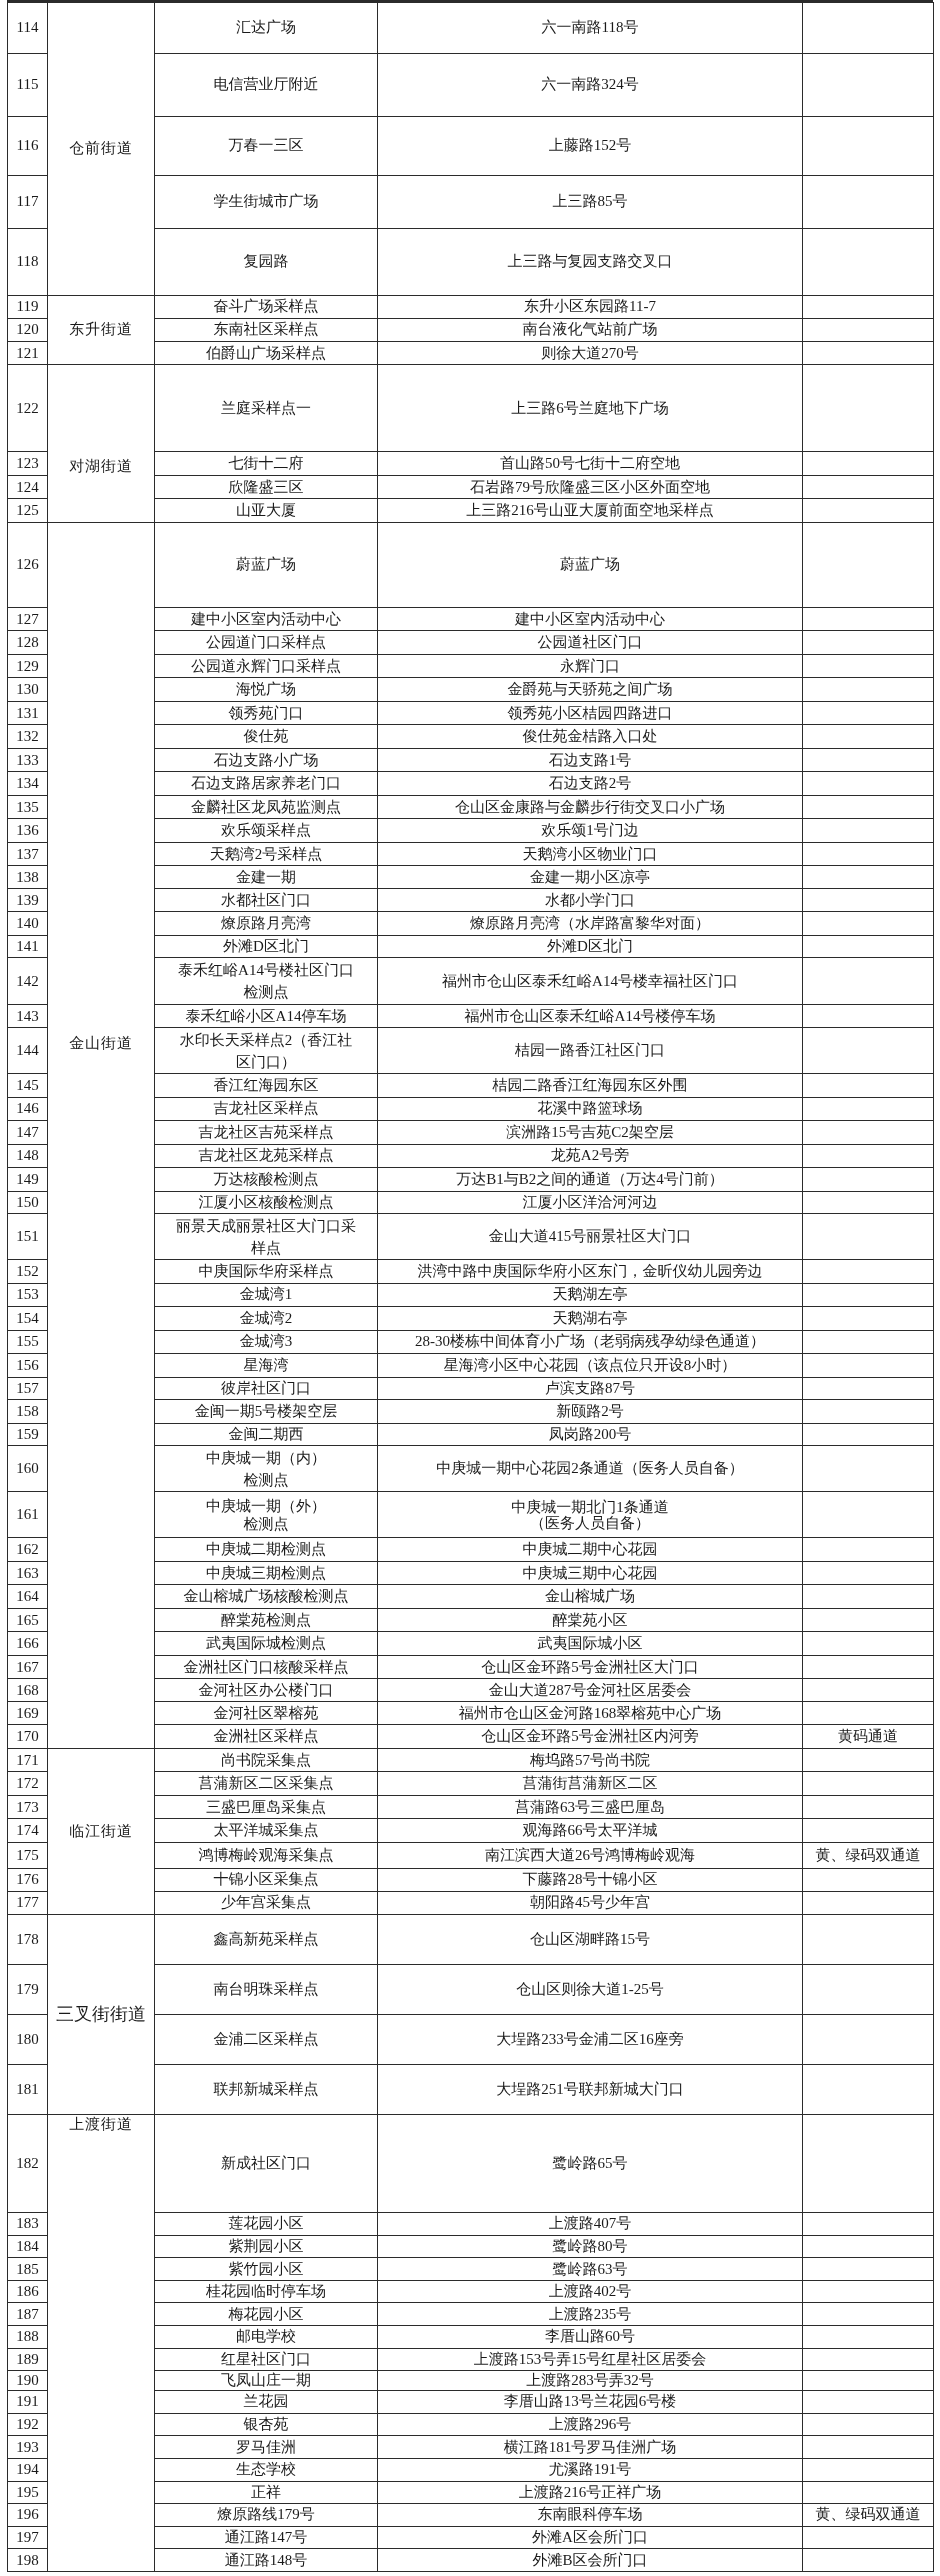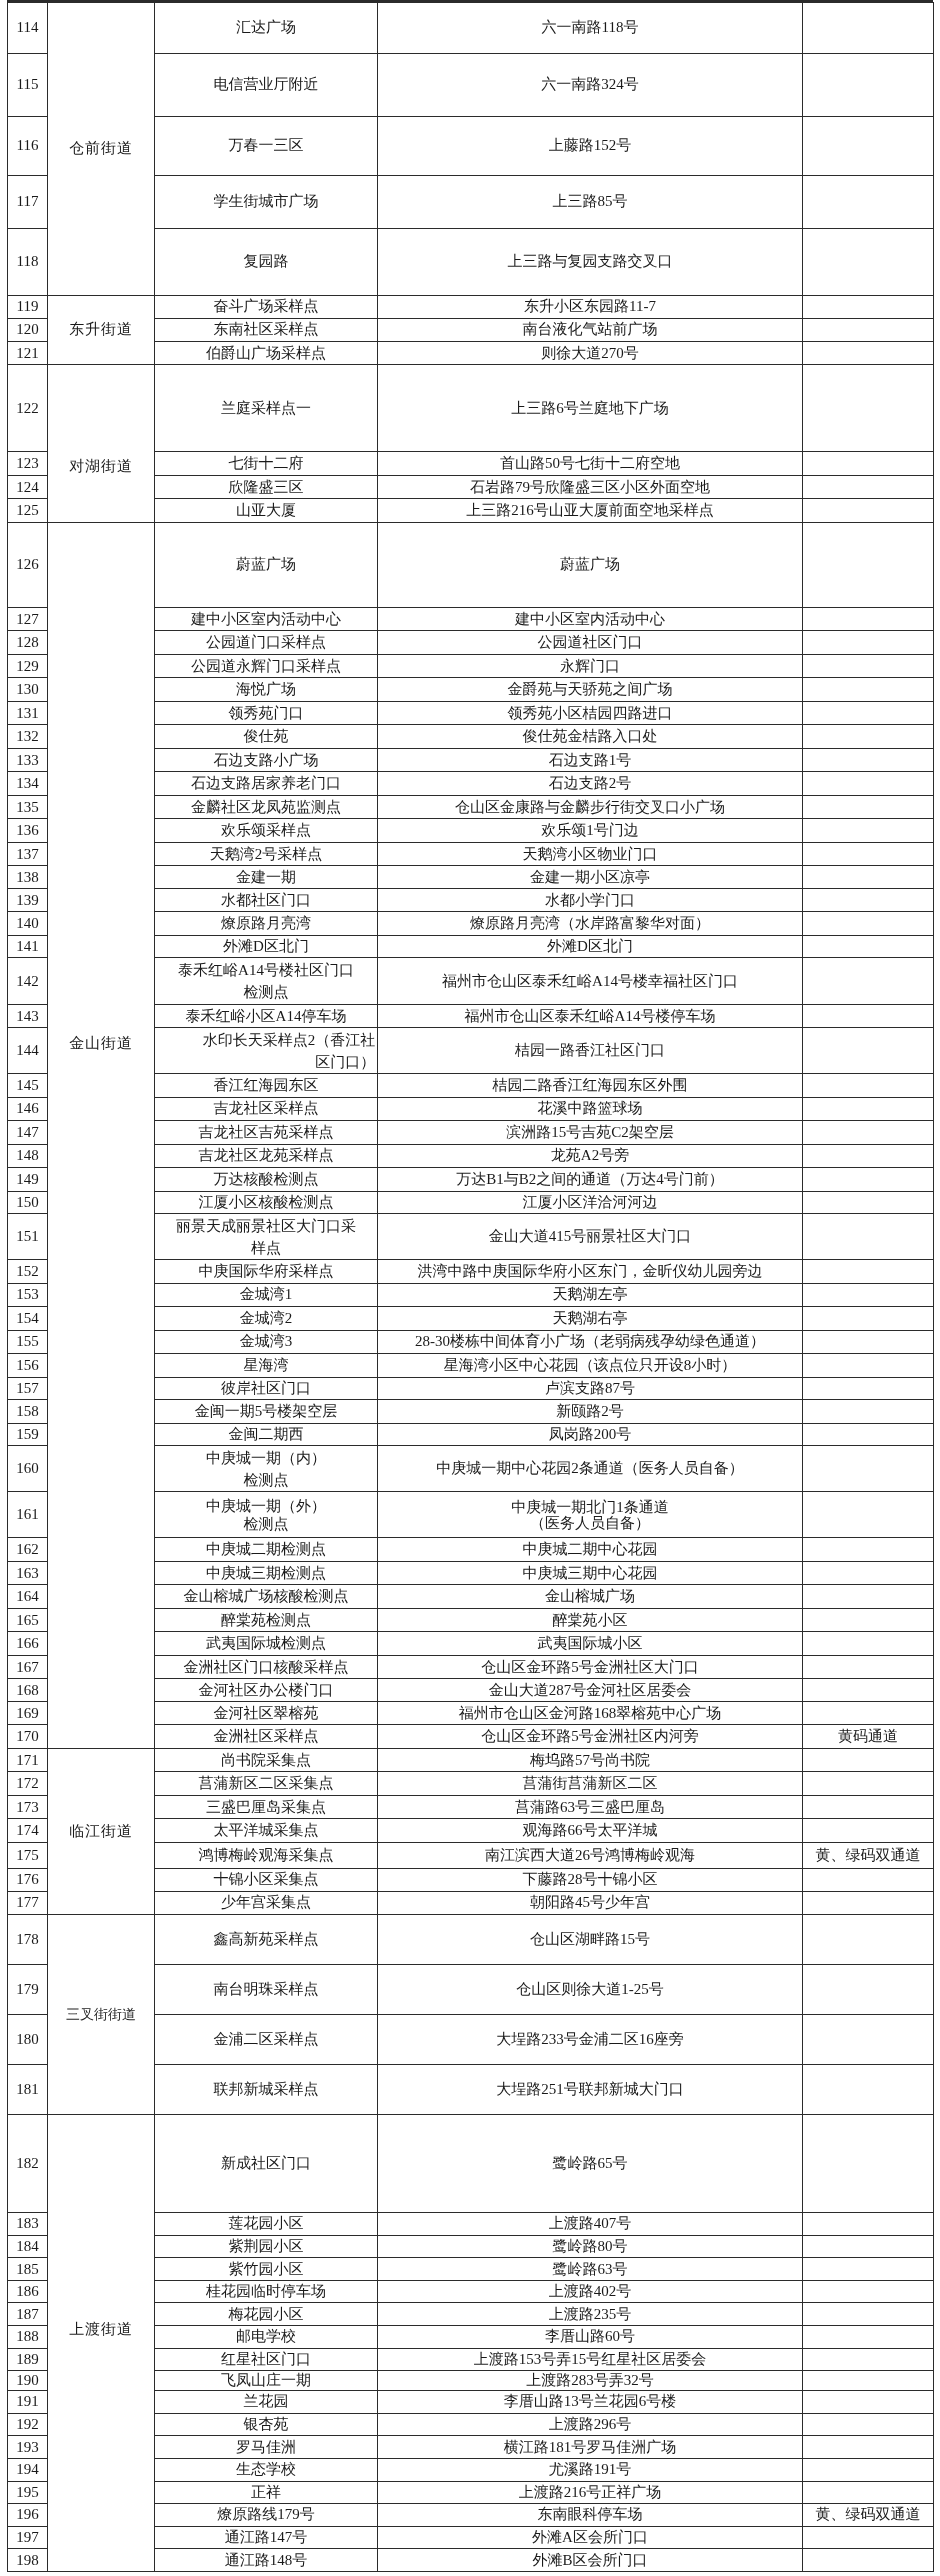--- a/index.html
+++ b/index.html
@@ -221,21 +221,21 @@
         <td class="note"></td>
       </tr>
       <tr style="height: 22.6px;">
         <td class="no">143</td>
         <td class="name">泰禾红峪小区A14停车场</td>
         <td class="addr">福州市仓山区泰禾红峪A14号楼停车场</td>
         <td class="note"></td>
       </tr>
       <tr style="height: 46px;">
         <td class="no">144</td>
-        <td class="name" style="line-height: 22px; text-align: right;">水印长天采样点2（香江社<br>区门口）</td>
+        <td class="name" style="line-height: 22px;">水印长天采样点2（香江社<br>区门口）</td>
         <td class="addr">桔园一路香江社区门口</td>
         <td class="note"></td>
       </tr>
       <tr style="height: 23.5px;">
         <td class="no">145</td>
         <td class="name">香江红海园东区</td>
         <td class="addr">桔园二路香江红海园东区外围</td>
         <td class="note"></td>
       </tr>
       <tr style="height: 23.5px;">
@@ -426,21 +426,21 @@
         <td class="note"></td>
       </tr>
       <tr style="height: 23.5px;">
         <td class="no">177</td>
         <td class="name">少年宫采集点</td>
         <td class="addr">朝阳路45号少年宫</td>
         <td class="note"></td>
       </tr>
       <tr style="height: 50px;">
         <td class="no">178</td>
-        <td class="street" rowspan="4" style="font-size:14px;letter-spacing:0">三叉街街道</td>
+        <td class="street" rowspan="4" style="font-size:18px;letter-spacing:0">三叉街街道</td>
         <td class="name">鑫高新苑采样点</td>
         <td class="addr">仓山区湖畔路15号</td>
         <td class="note"></td>
       </tr>
       <tr style="height: 50px;">
         <td class="no">179</td>
         <td class="name">南台明珠采样点</td>
         <td class="addr">仓山区则徐大道1-25号</td>
         <td class="note"></td>
       </tr>
@@ -451,21 +451,21 @@
         <td class="note"></td>
       </tr>
       <tr style="height: 50px;">
         <td class="no">181</td>
         <td class="name">联邦新城采样点</td>
         <td class="addr">大埕路251号联邦新城大门口</td>
         <td class="note"></td>
       </tr>
       <tr style="height: 98px;">
         <td class="no">182</td>
-        <td class="street" rowspan="17" style="vertical-align:top;padding-top:205px">上渡街道</td>
+        <td class="street" rowspan="17" style="vertical-align:top;">上渡街道</td>
         <td class="name">新成社区门口</td>
         <td class="addr">鹭岭路65号</td>
         <td class="note"></td>
       </tr>
       <tr style="height: 22.6px;">
         <td class="no">183</td>
         <td class="name">莲花园小区</td>
         <td class="addr">上渡路407号</td>
         <td class="note"></td>
       </tr>

